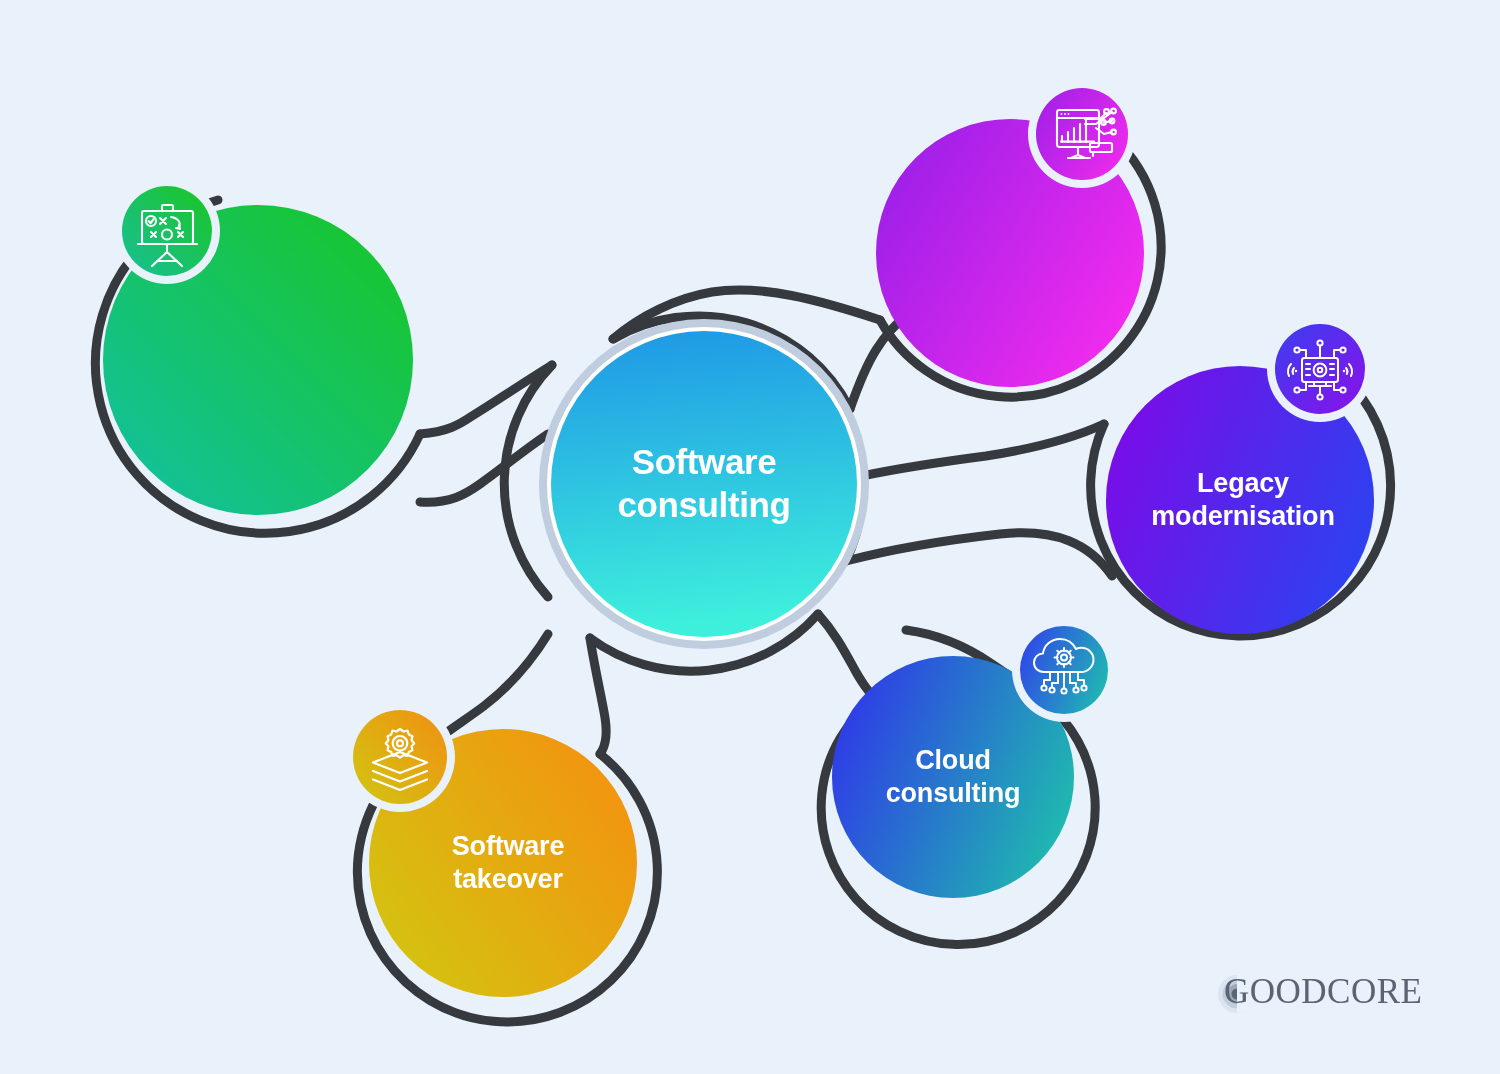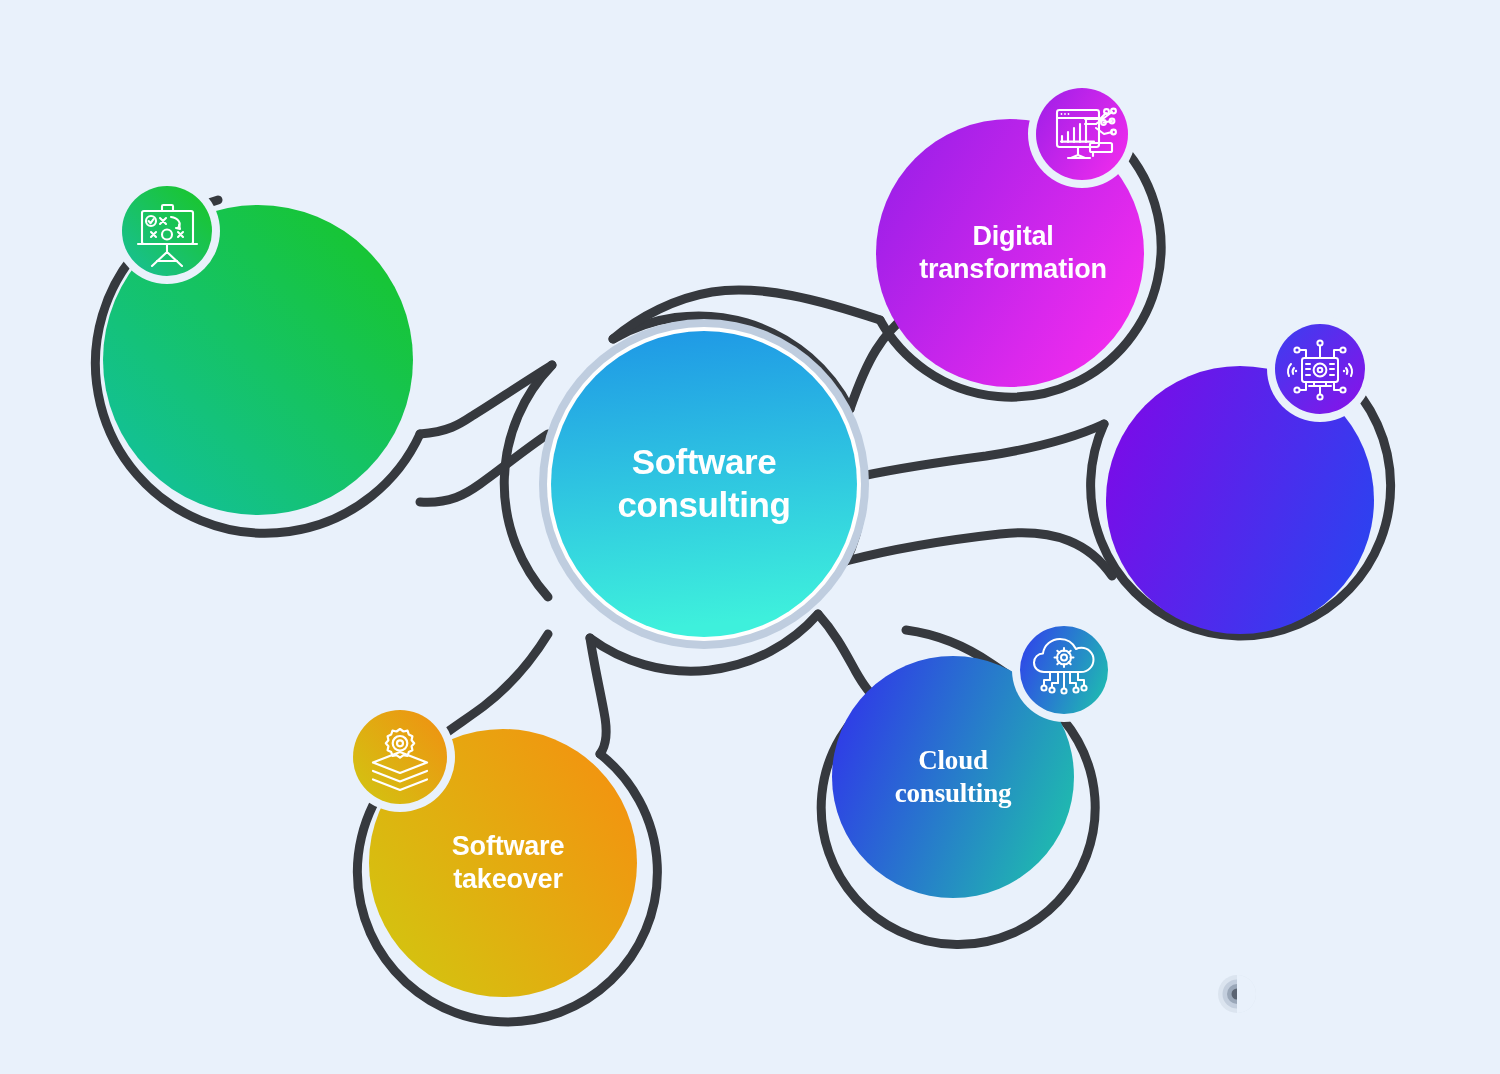--- a/index.html
+++ b/index.html
@@ -290,24 +290,27 @@
       <circle cx="1237" cy="994" r="10" fill="#9aa7b8"></circle>
       <circle cx="1237" cy="994" r="5.5" fill="#5b6472"></circle>
       <path d="M 1237 975 A 19 19 0 0 1 1237 1013 Z" fill="#e9f1fb"></path>
     </g>
   </svg>
 
   <div class="node-label center" style="left:704px; top:484px;">Software
 consulting</div>
 
 
-  <div class="node-label spoke" style="left:1013px; top:253px;">Digital
-transformation</div>
-
-
-  <div class="node-label spoke" style="left:953px; top:777px;font-family:Liberation Serif, serif;">Cloud
+
+  <div class="node-label spoke" style="left:1243px; top:500px;">Legacy
+modernisation</div>
+
+  <div class="node-label spoke" style="left:953px; top:777px;">Cloud
 consulting</div>
 
   <div class="node-label spoke" style="left:508px; top:863px;">Software
 takeover</div>
 
+  <div id="brand-logo">
+    <span class="logo-word">GOODCORE</span>
+  </div>
 
 </div>
 
 </body></html>

